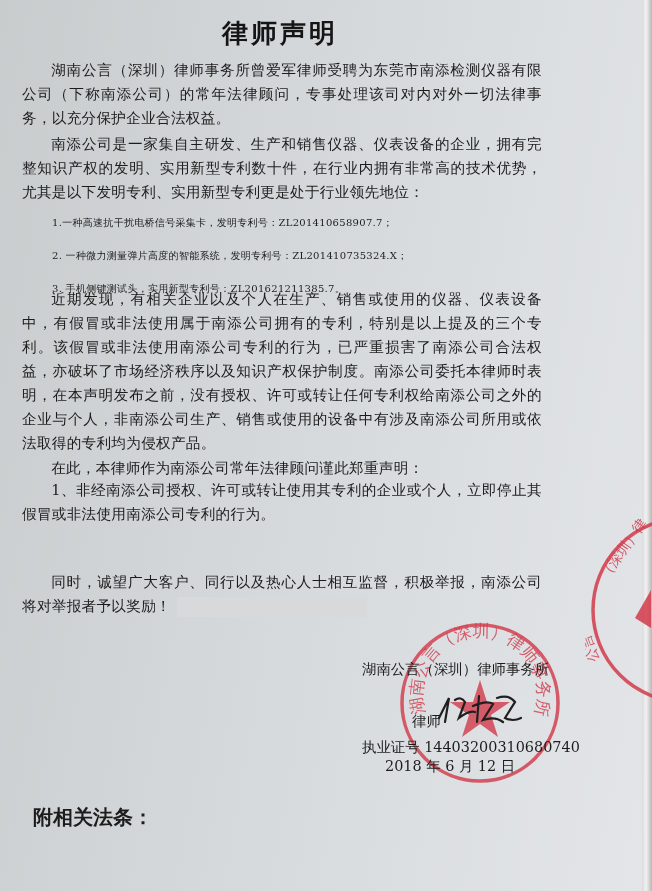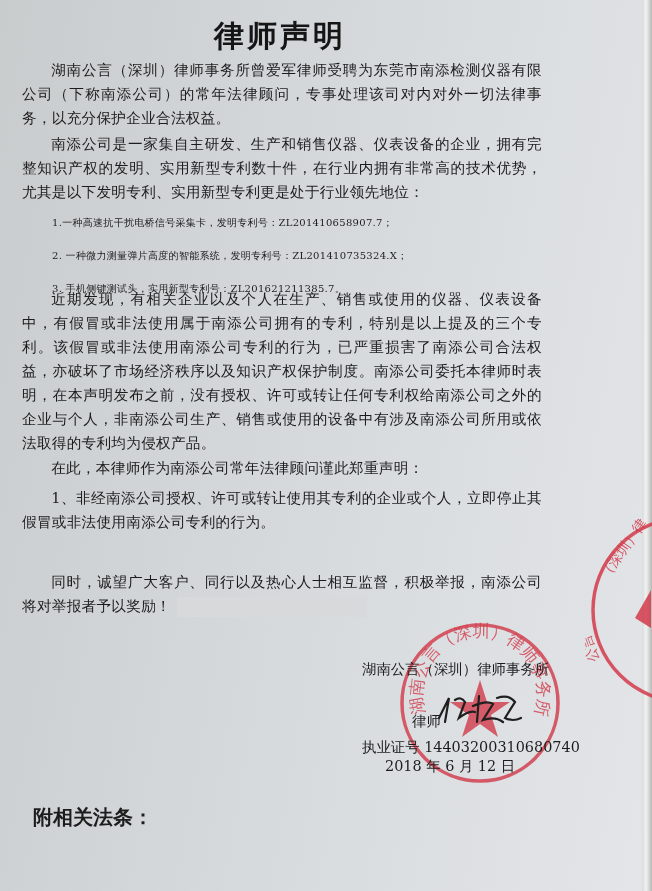--- a/index.html
+++ b/index.html
@@ -9,36 +9,36 @@
     font-family: "DejaVu Serif", "Liberation Serif", serif;
     color: #1c1c1c;
   }
   .page-edge {
     position: absolute; top: 0; right: 0; width: 10px; height: 891px;
     background: linear-gradient(90deg, #d8dadc 0%, #f2f2f2 40%, #b7b9b6 100%);
   }
   .title {
     position: absolute; top: 16px; left: 0; width: 560px; text-align: center;
     font-family: "DejaVu Sans", "Liberation Sans", sans-serif;
-    font-size: 30px; font-weight: bold; letter-spacing: 3px; color: #151515;
+    font-size: 26px; font-weight: bold; letter-spacing: 3px; color: #151515;
   }
   .body-text {
     position: absolute; left: 22px; width: 520px;
     font-size: 14.6px; line-height: 24px; letter-spacing: 0.3px; text-align: justify;
   }
   .para { margin: 0; text-indent: 2em; }
   .list-item { margin: 0; padding-left: 30px; }
   .p1 { top: 58px; }
   .p2 { top: 132px; }
   .patents { top: 206px; }
   .patents .list-item { height: 33px; line-height: 33px; font-size: 10px; }
   .p3 { top: 287px; }
   .p4 { top: 456px; }
   .decl { top: 470px; }
-  .decl .item { margin: 16px 0 10px 0; text-indent: 2em; }
+  .decl .item { margin: 8px 0 10px 0; text-indent: 2em; }
   .p5 { top: 570px; }
   .redaction {
     display: inline-block; width: 190px; height: 20px; vertical-align: middle;
     background: #d7d9db; margin-left: 6px;
   }
   .signature-block { position: absolute; left: 340px; top: 650px; width: 230px; font-size: 14.4px; }
   .firm { position: absolute; top: 10px; left: 22px; white-space: nowrap; }
   .lawyer-label { position: absolute; top: 62px; left: 55px; margin-left: 17px; }
   .sig-scribble { position: absolute; top: 38px; left: 95px; }
   .cert { position: absolute; top: 88px; left: 22px; white-space: nowrap; }

